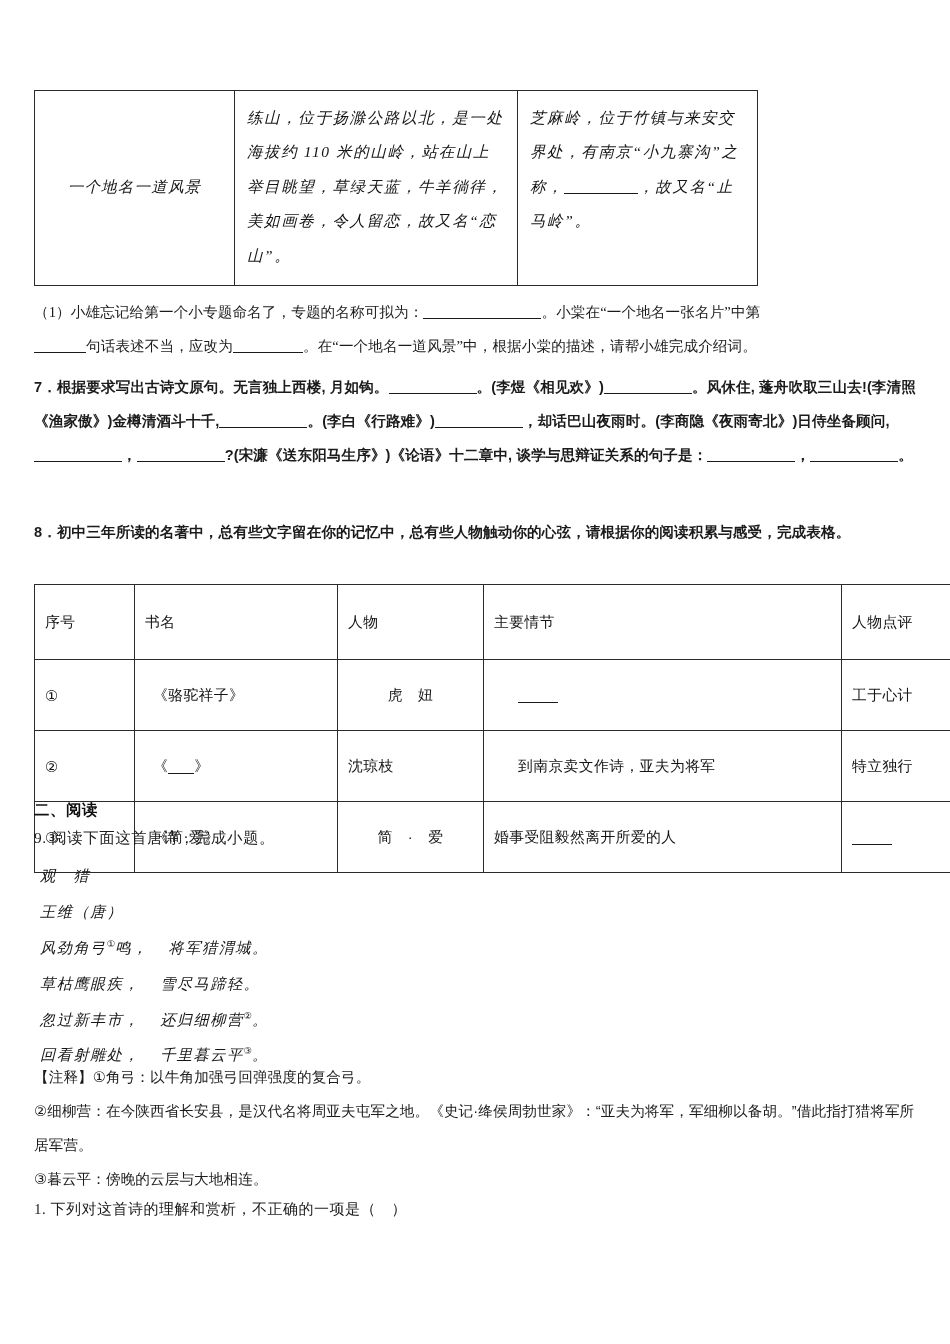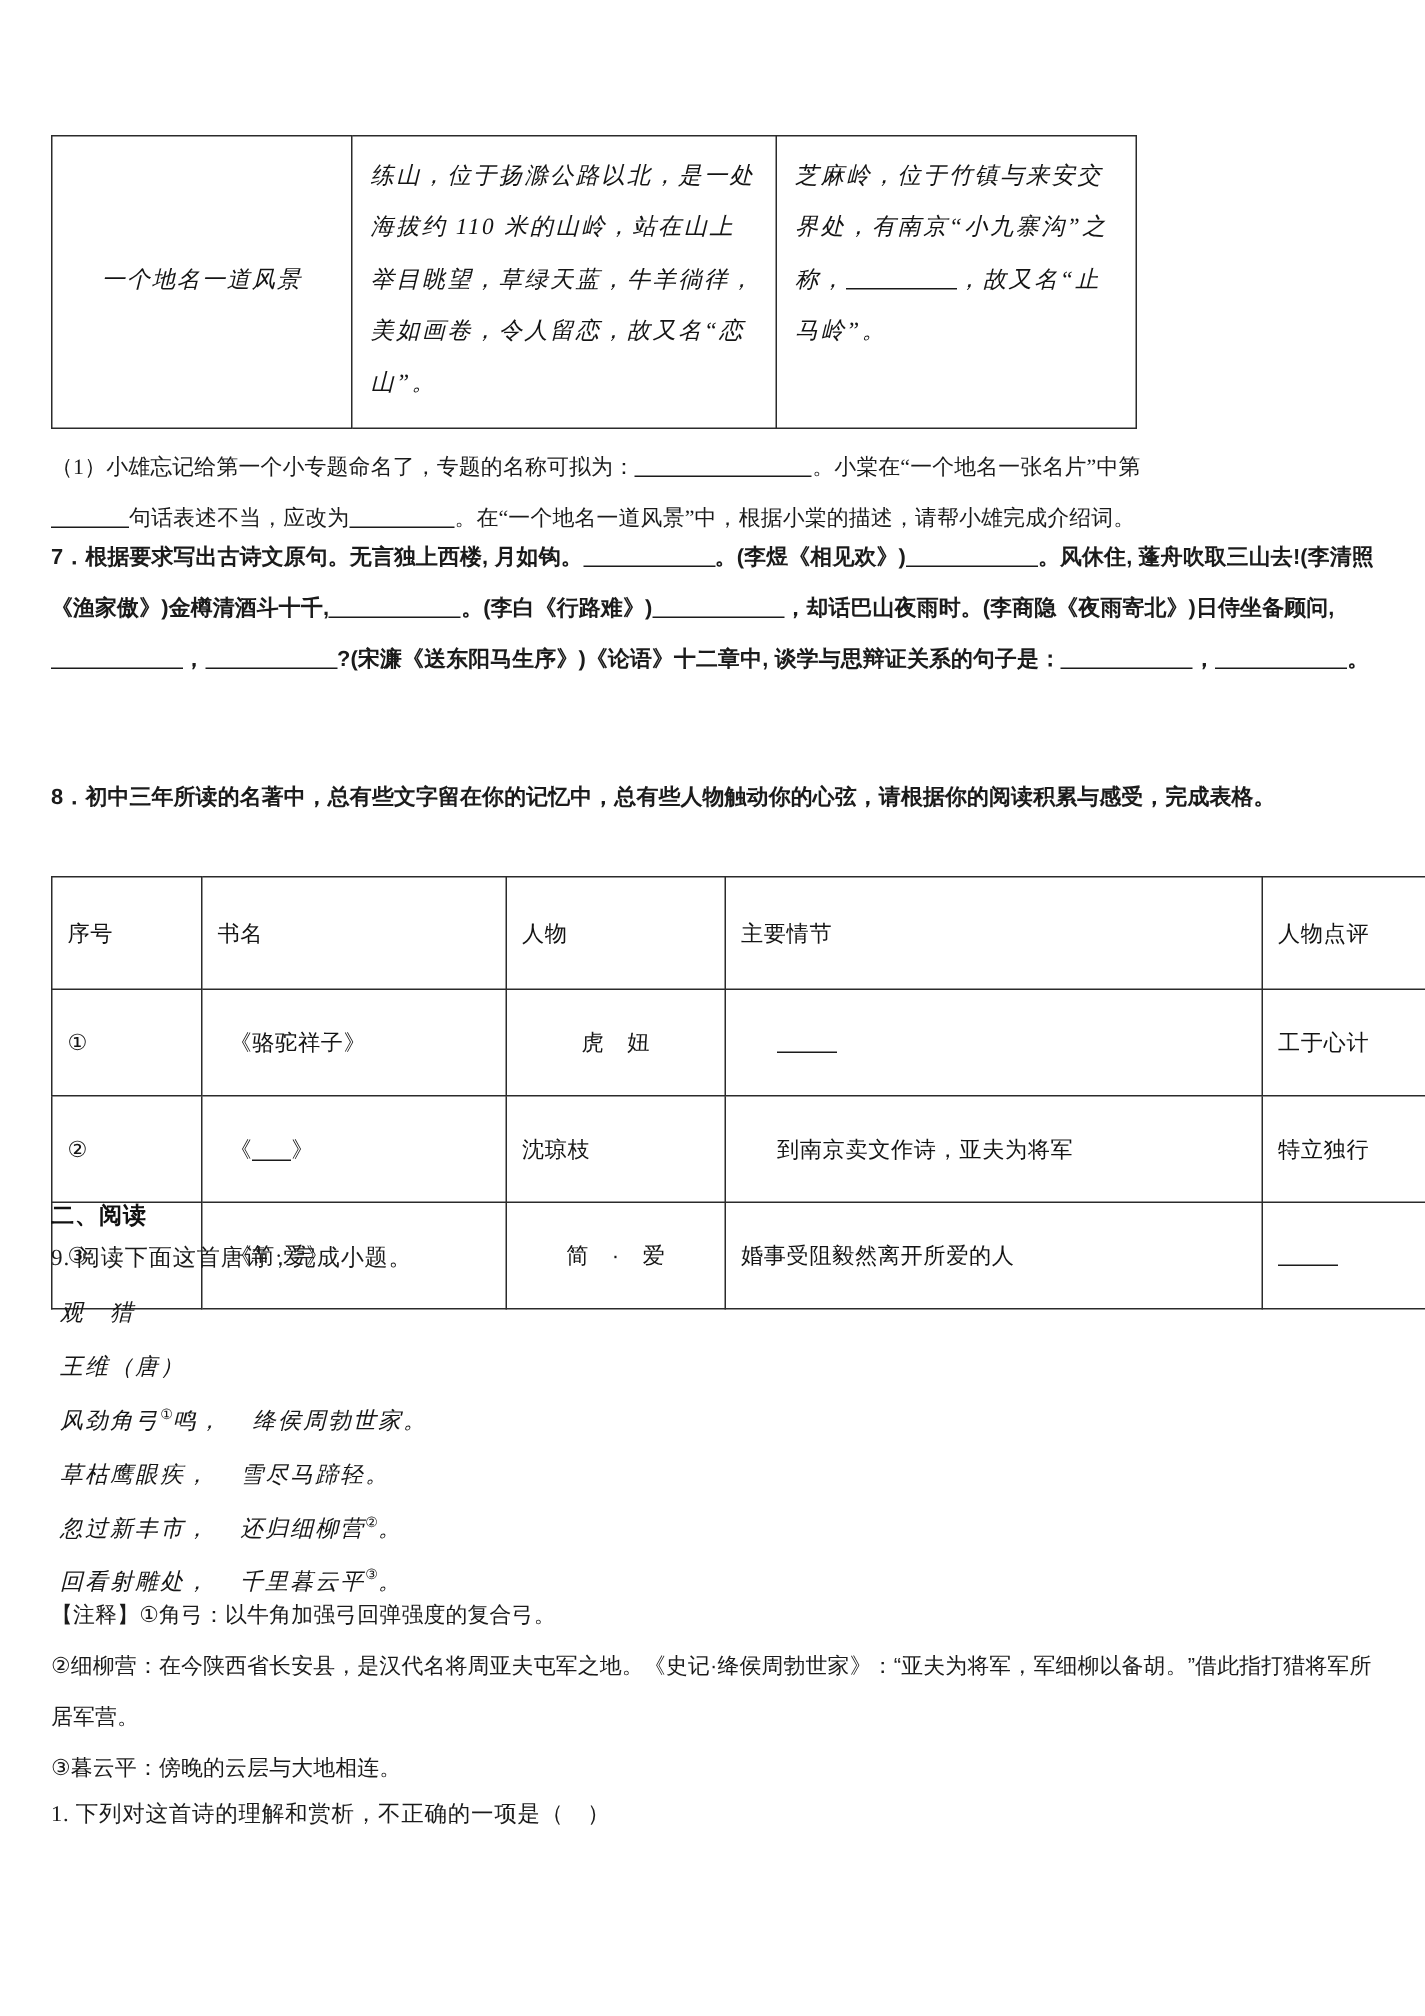--- a/index.html
+++ b/index.html
@@ -68,21 +68,21 @@
     color: #1b1b1b;
     line-height: 2.30;
     letter-spacing: 0.1px;
   }
   .para.serif {
     font-family: Liberation Serif, serif;
   }
   .q1 { left: 34px; top: 296px; width: 886px; }
   .q1 .l2 { text-indent: 0; }
 
-  .q7 { left: 34px; top: 356px; width: 890px; font-weight: 700; line-height: 2.32; }
+  .q7 { left: 34px; top: 371px; width: 890px; font-weight: 700; line-height: 2.32; }
   .q8 { left: 34px; top: 516px; width: 886px; font-weight: 700; line-height: 2.32; }
 
   .blank {
     display: inline-block;
     border-bottom: 1.3px solid #1b1b1b;
     height: 1.02em;
     vertical-align: -2px;
   }
   .b-s  { width: 52px; }
   .b-m  { width: 70px; }
@@ -247,21 +247,21 @@
     </tr>
   </tbody>
     </table>
 
   <div class="sec-head">二、阅读</div>
   <div class="q9">9. 阅读下面这首唐诗，完成小题。</div>
 
   <div class="poem">
     <div>观　猎</div>
     <div>王维（唐）</div>
-    <div><span>风劲角弓</span><sup>①</sup><span>鸣，</span><span class="gap"></span><span>绛侯周勃世家。</span></div>
+    <div><span>风劲角弓</span><sup>①</sup><span>鸣，</span><span class="gap"></span><span>将军猎渭城。</span></div>
     <div><span>草枯鹰眼疾，</span><span class="gap"></span><span>雪尽马蹄轻。</span></div>
     <div><span>忽过新丰市，</span><span class="gap"></span><span>还归细柳营</span><sup>②</sup><span>。</span></div>
     <div><span>回看射雕处，</span><span class="gap"></span><span>千里暮云平</span><sup>③</sup><span>。</span></div>
   </div>
 
   <div class="notes">
     <div class="nrow"><span>【注释】</span><span>①角弓：以牛角加强弓回弹强度的复合弓。</span></div>
     <div class="nrow">②细柳营：在今陕西省长安县，是汉代名将周亚夫屯军之地。《史记·绛侯周勃世家》：“亚夫为将军，军细柳以备胡。”借此指打猎将军所居军营。</div>
     <div class="nrow">③暮云平：傍晚的云层与大地相连。</div>
   </div>

